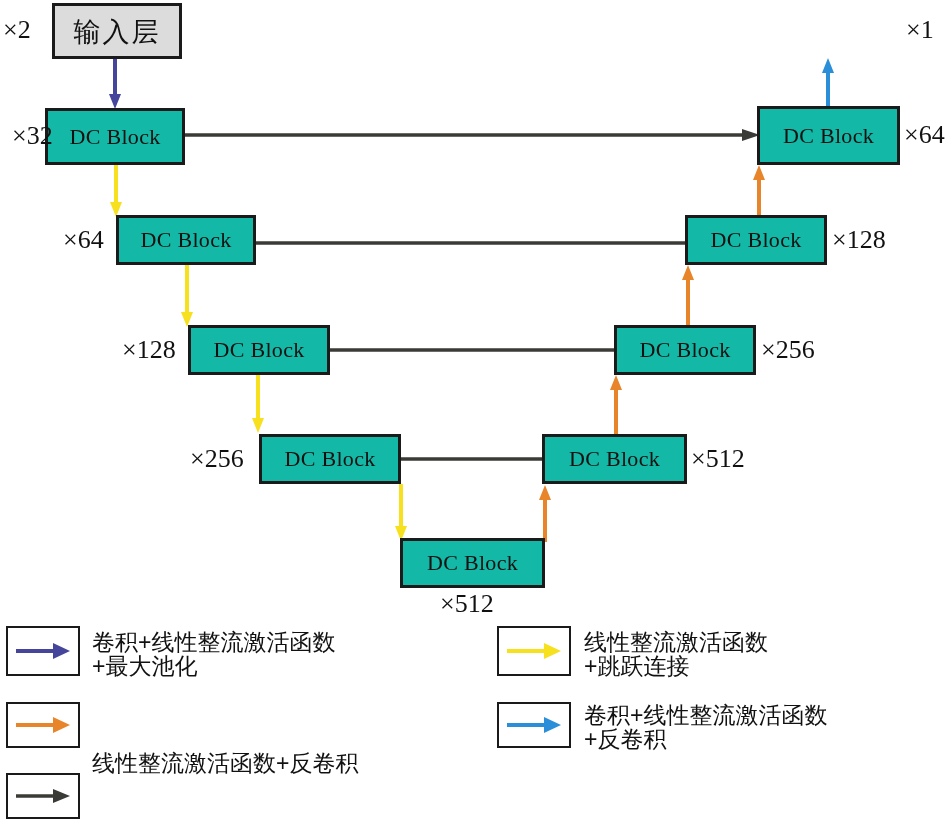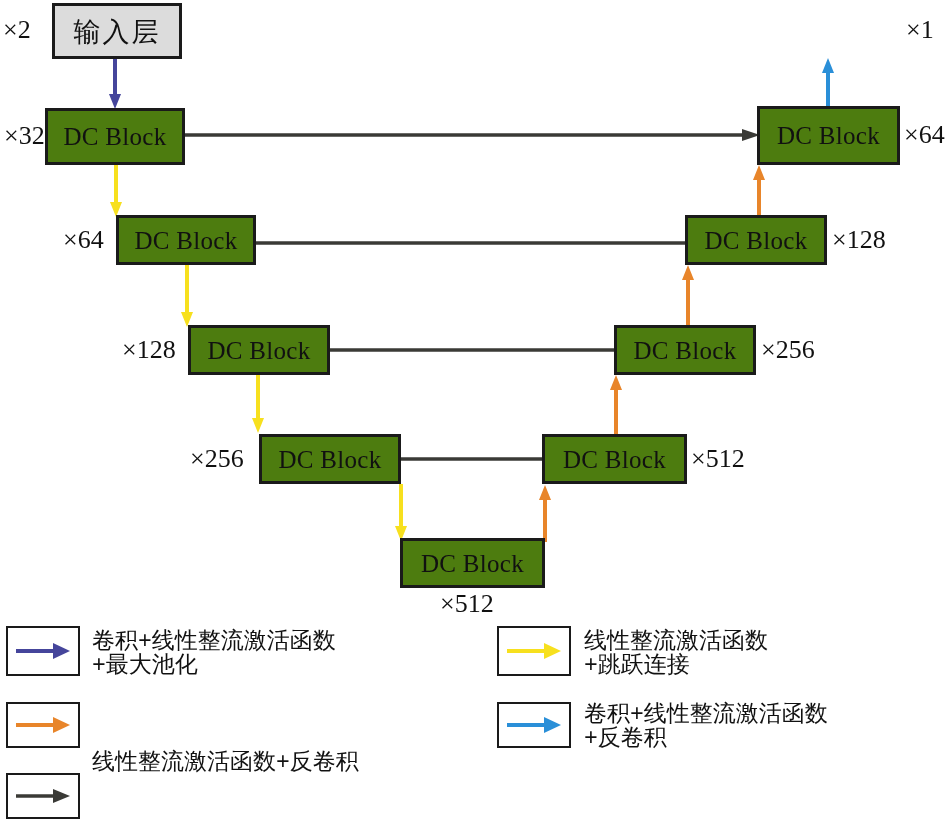--- a/index.html
+++ b/index.html
@@ -26,22 +26,22 @@
     border: 3px solid #1a1a1a;
     display: flex;
     align-items: center;
     justify-content: center;
     font-family: "Liberation Serif", "DejaVu Serif", serif;
     line-height: 1;
     white-space: nowrap;
     z-index: 4;
   }
   .node.dc {
-    background: #4d7c0f;
-    font-size: 25px;
+    background: #14b8a6;
+    font-size: 22px;
     letter-spacing: 0.3px;
   }
   .node.io {
     background: #dcdcdc;
     font-size: 27px;
     font-family: "DejaVu Sans", "Liberation Sans", sans-serif;
     letter-spacing: 2px;
   }
 
   
@@ -66,21 +66,21 @@
   .legend-box {
     position: absolute;
     box-sizing: border-box;
     border: 2px solid #1a1a1a;
     background: #ffffff;
     z-index: 4;
   }
   .legend-box svg { display: block; }
   .legend-text {
     position: absolute;
-    font-family: Liberation Mono, monospace;
+    font-family: Liberation Sans, sans-serif;
     font-size: 23px;
     line-height: 1.06;
     color: #111111;
     white-space: pre-line;
     z-index: 4;
     letter-spacing: 0px;
   }
 </style>
 </head>
 <body>
@@ -188,21 +188,21 @@
   <div class="node io" style="left:52px; top:3px; width:130px; height:56px;">
     <span>输入层</span>
   </div>
   <div class="mult" style="left:3px; top:17px;">×2</div>
 
   <div class="mult" style="left:906px; top:17px;">×1</div>
 
   <div class="node dc" style="left:45px; top:108px; width:140px; height:57px;">
     <span>DC Block</span>
   </div>
-  <div class="mult" style="left:4px; top:123px;">×32</div>
+  <div class="mult" style="left:12px; top:123px;">×32</div>
 
   <div class="node dc" style="left:116px; top:215px; width:140px; height:50px;">
     <span>DC Block</span>
   </div>
   <div class="mult" style="left:63px; top:227px;">×64</div>
 
   <div class="node dc" style="left:188px; top:325px; width:142px; height:50px;">
     <span>DC Block</span>
   </div>
   <div class="mult" style="left:122px; top:337px;">×128</div>

